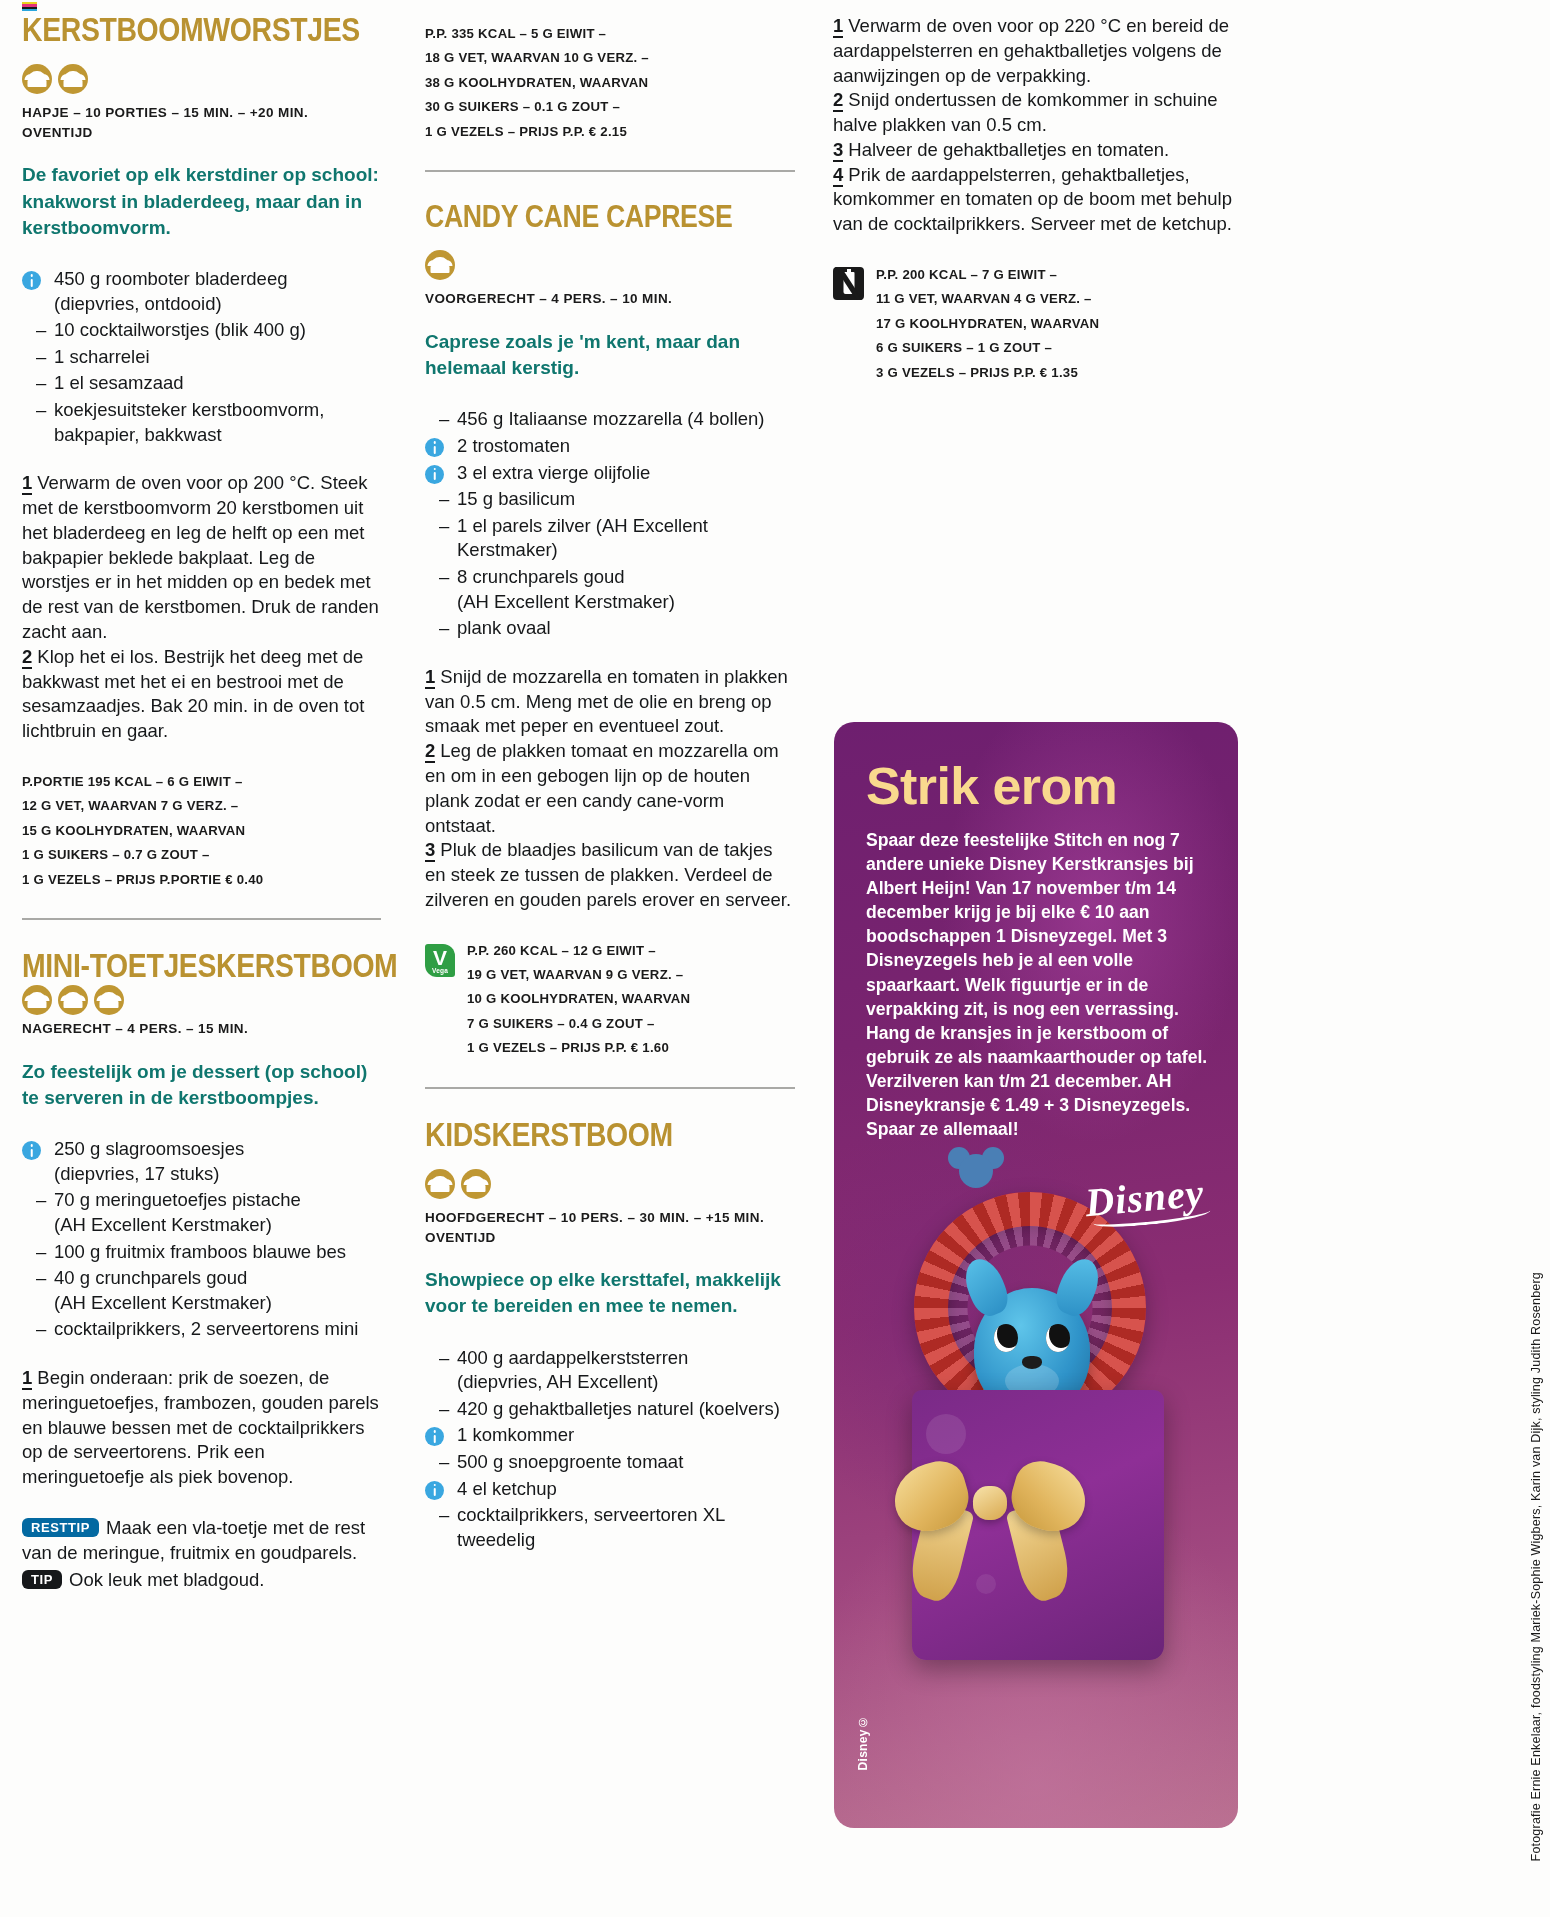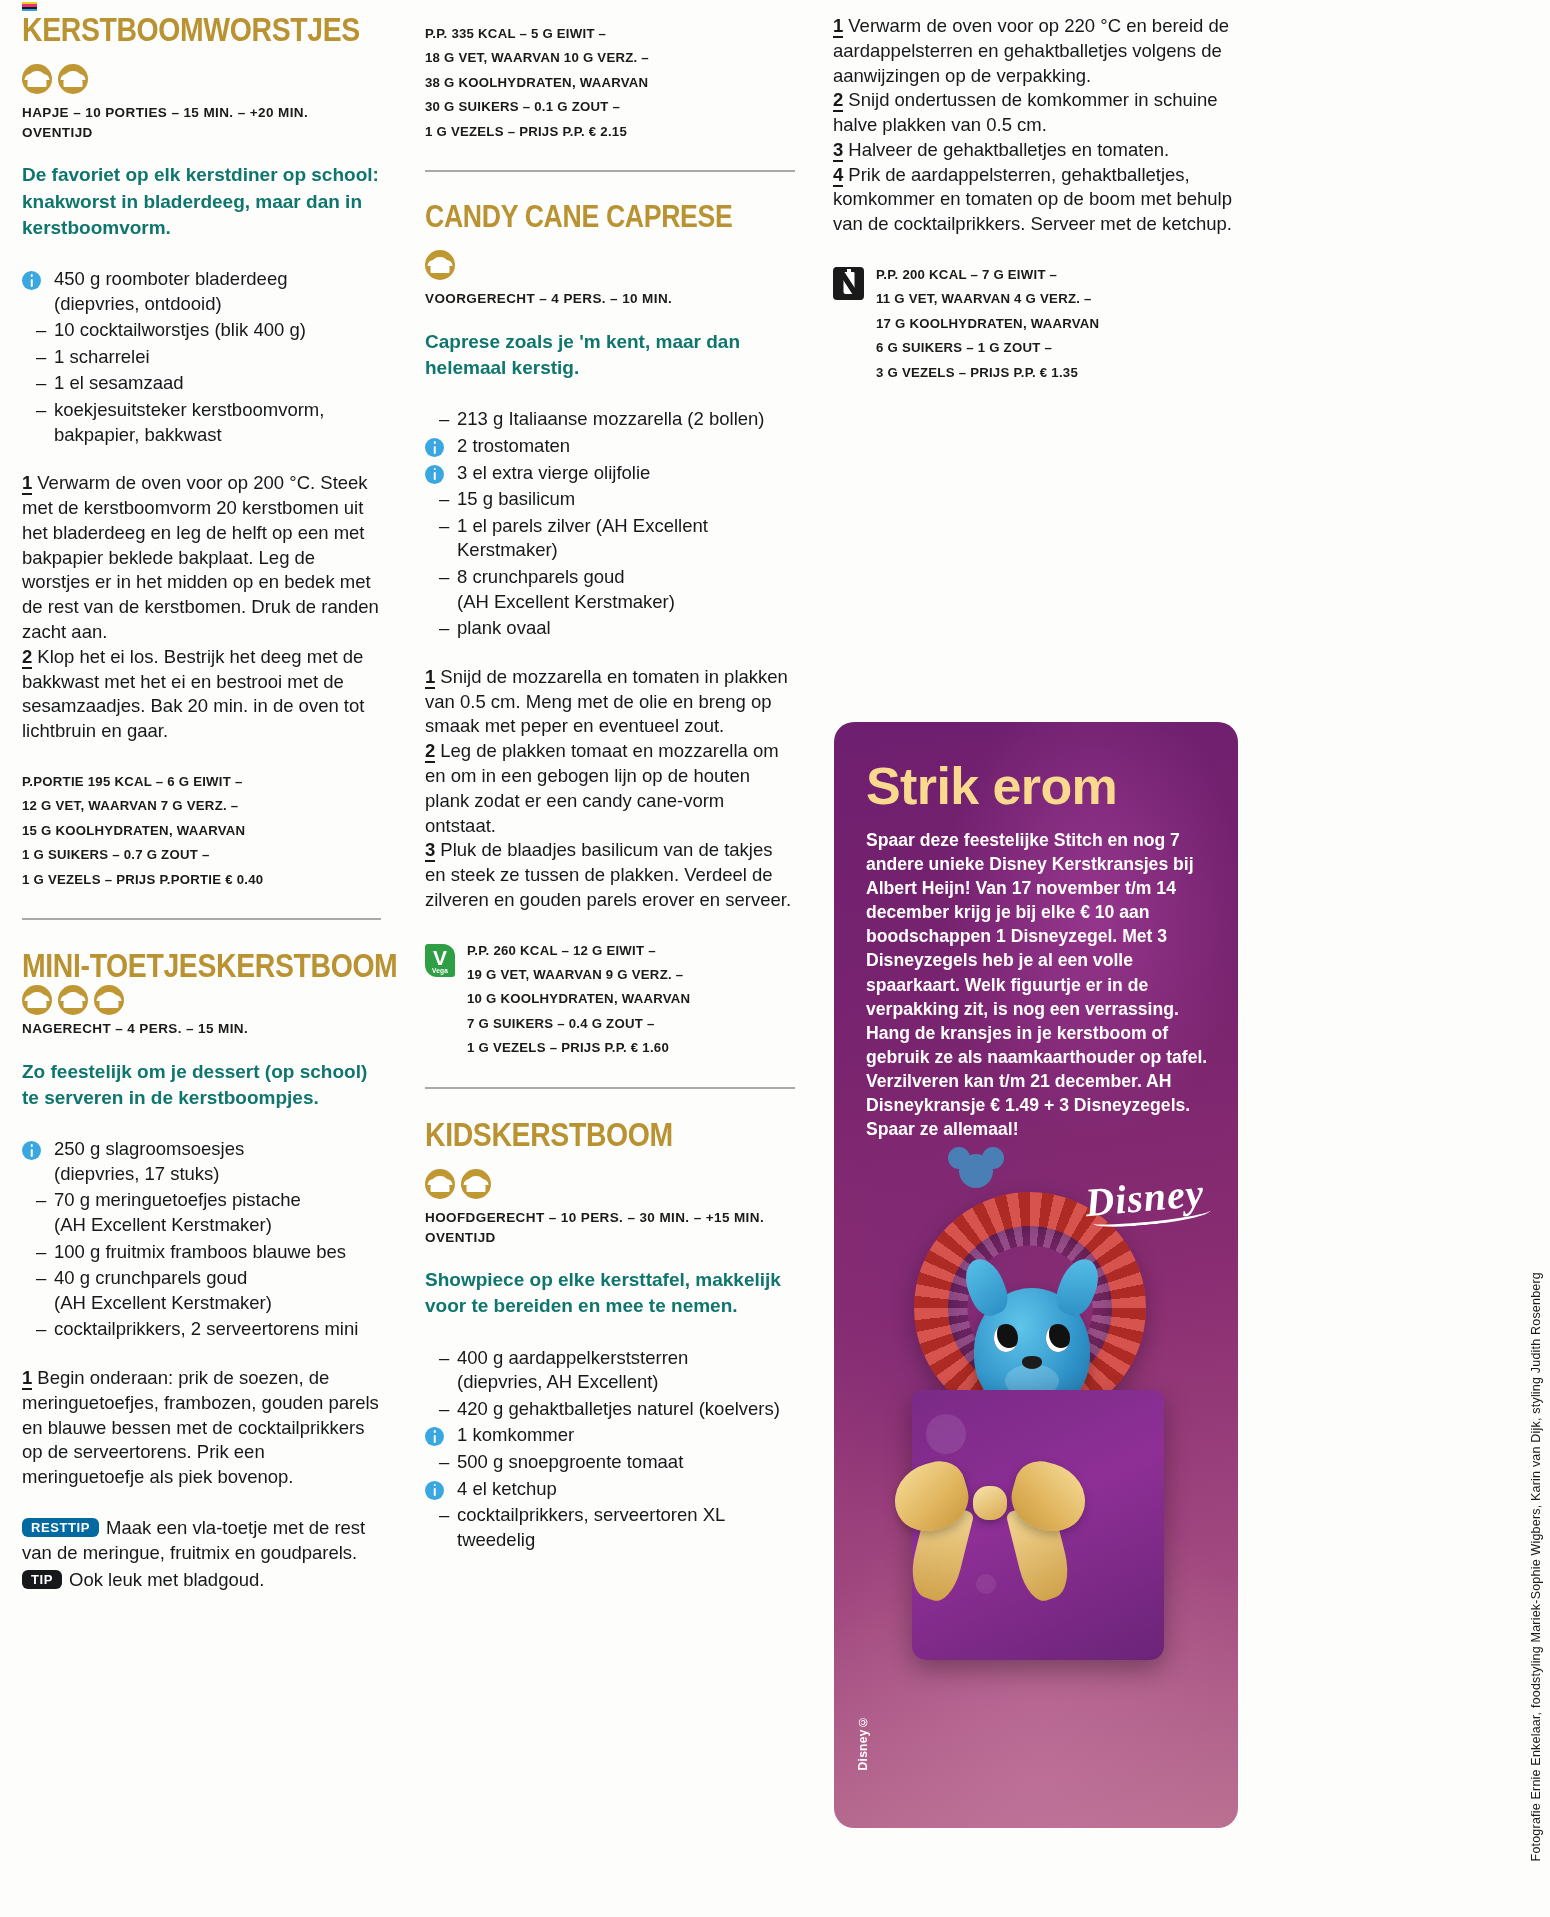--- a/index.html
+++ b/index.html
@@ -659,21 +659,21 @@
           <span class="hat-badges">
             <span class="hat"></span>
           </span>
         </div>
         <div class="recipe-meta">VOORGERECHT – 4 PERS. – 10 MIN.</div>
         <div class="recipe-intro">Caprese zoals je 'm kent, maar dan helemaal kerstig.</div>
 
         <ul class="ingredients">
           <li>
             <span class="bullet-dash">–</span>
-            <span>213 g Italiaanse mozzarella (2 bollen)</span>
+            <span>456 g Italiaanse mozzarella (4 bollen)</span>
           </li>
           <li>
             <span class="ing-icon"></span>
             <span>2 trostomaten</span>
           </li>
           <li>
             <span class="ing-icon"></span>
             <span>3 el extra vierge olijfolie</span>
           </li>
           <li>

